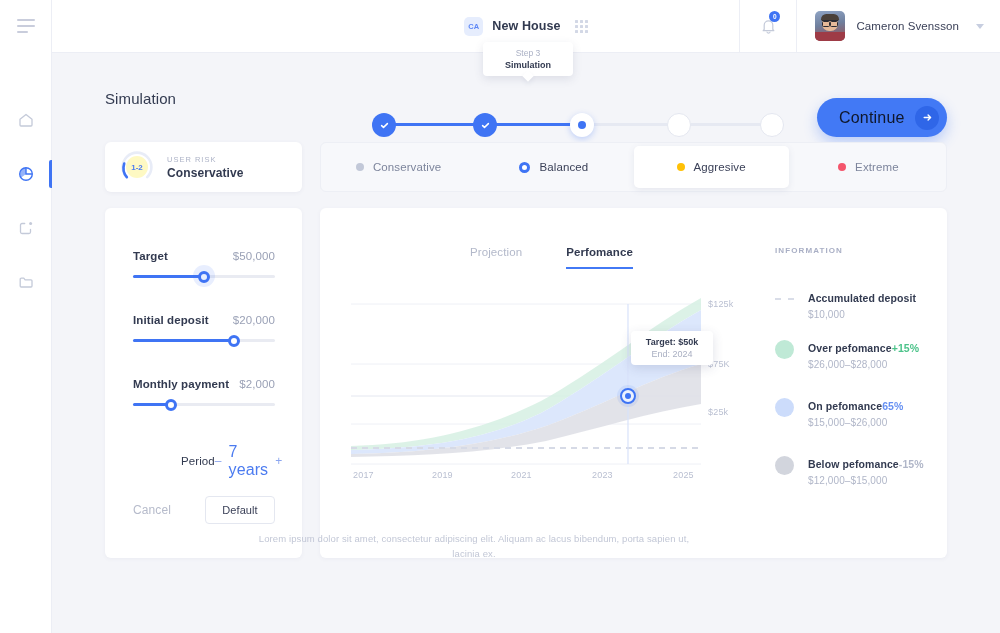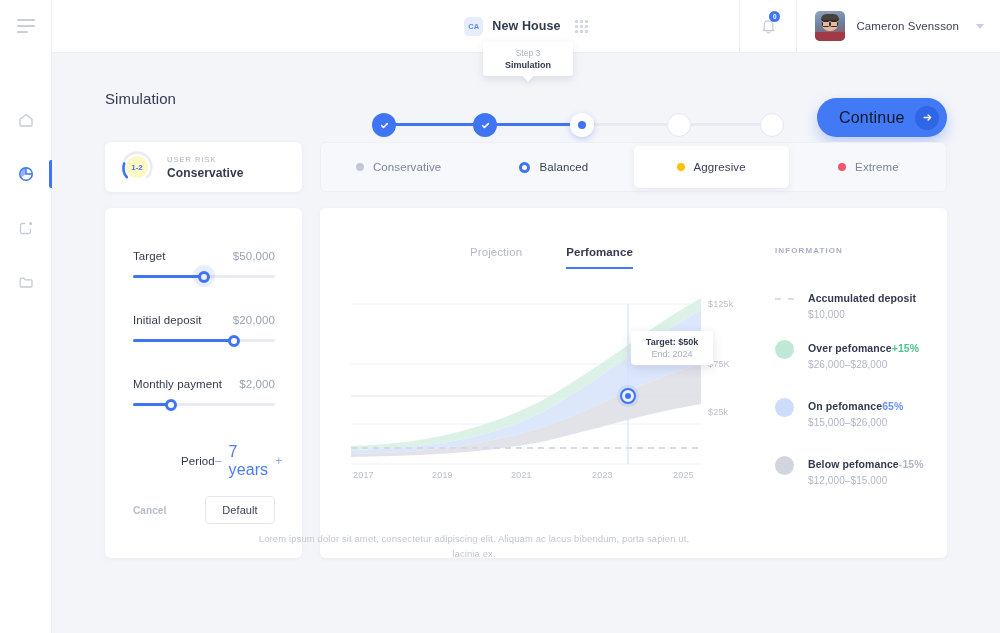--- a/index.html
+++ b/index.html
@@ -154,39 +154,39 @@
     background: #fff; border-radius: 5px; height: 42px; margin: 0 2px;
     box-shadow: 0 2px 7px rgba(80,90,130,.10); color: #3b4158; }
 
   
   .left-panel {
     position: absolute; left: 105px; top: 208px; width: 197px; height: 350px;
     background: #fff; border-radius: 6px; box-shadow: 0 1px 4px rgba(80,90,130,.06);
   }
   .slider-block { position: absolute; left: 28px; width: 142px; }
   .slider-head { display: flex; justify-content: space-between; align-items: baseline; }
-  .slider-head .name { font-size: 11.5px; color: #323a50; font-weight: normal; letter-spacing: .1px; }
+  .slider-head .name { font-size: 11.5px; color: #323a50; font-weight: bold; letter-spacing: .1px; }
   .slider-head .amount { font-size: 11.5px; color: #9aa1b6; letter-spacing: .1px; }
   .track { position: relative; margin-top: 13px; height: 3px; background: #e9ebf2; border-radius: 2px; }
   .track .fill { position: absolute; left: 0; top: 0; height: 3px; background: #3f74f4; border-radius: 2px; }
   .knob { position: absolute; top: -4.5px; width: 12px; height: 12px; border-radius: 50%;
     background: #fff; border: 3.5px solid #3f74f4; cursor: pointer; }
   .knob.halo::before { content: ""; position: absolute; left: -8.5px; top: -8.5px;
     width: 22px; height: 22px; border-radius: 50%; background: rgba(63,116,244,.12); }
 
   .period-row { position: absolute; left: 28px; top: 235px; width: 142px;
     display: flex; justify-content: space-between; align-items: center; }
   .period-row .name { font-size: 11.5px; color: #323a50; font-weight: normal; letter-spacing: .1px; padding-left: 48px; }
   .period-ctrl { display: flex; align-items: center; gap: 7px; }
   .period-ctrl .sign { color: #8ba5ef; font-size: 12px; cursor: pointer; }
   .period-ctrl .pval { color: #4b7bf0; font-size: 16px; letter-spacing: .1px; }
 
   .panel-actions { position: absolute; left: 28px; top: 288px; width: 142px;
     display: flex; align-items: center; justify-content: space-between; }
-  .cancel-link { font-size: 10px; color: #b6bbcb; cursor: pointer; letter-spacing: .1px; font-weight: bold; }
+  .cancel-link { font-size: 12px; color: #b6bbcb; cursor: pointer; letter-spacing: .1px; }
   .default-btn { width: 70px; height: 28px; background: #fff; border: 1px solid #e4e7f0;
     border-radius: 4px; font-size: 11px; color: #3b4158; cursor: pointer;
     font-family: "Liberation Sans", sans-serif; letter-spacing: .1px; }
 
   
   .chart-panel {
     position: absolute; left: 320px; top: 208px; width: 627px; height: 350px;
     background: #fff; border-radius: 6px; box-shadow: 0 1px 4px rgba(80,90,130,.06);
   }
   .tabs { position: absolute; left: 150px; top: 38px; display: flex; gap: 44px; }

